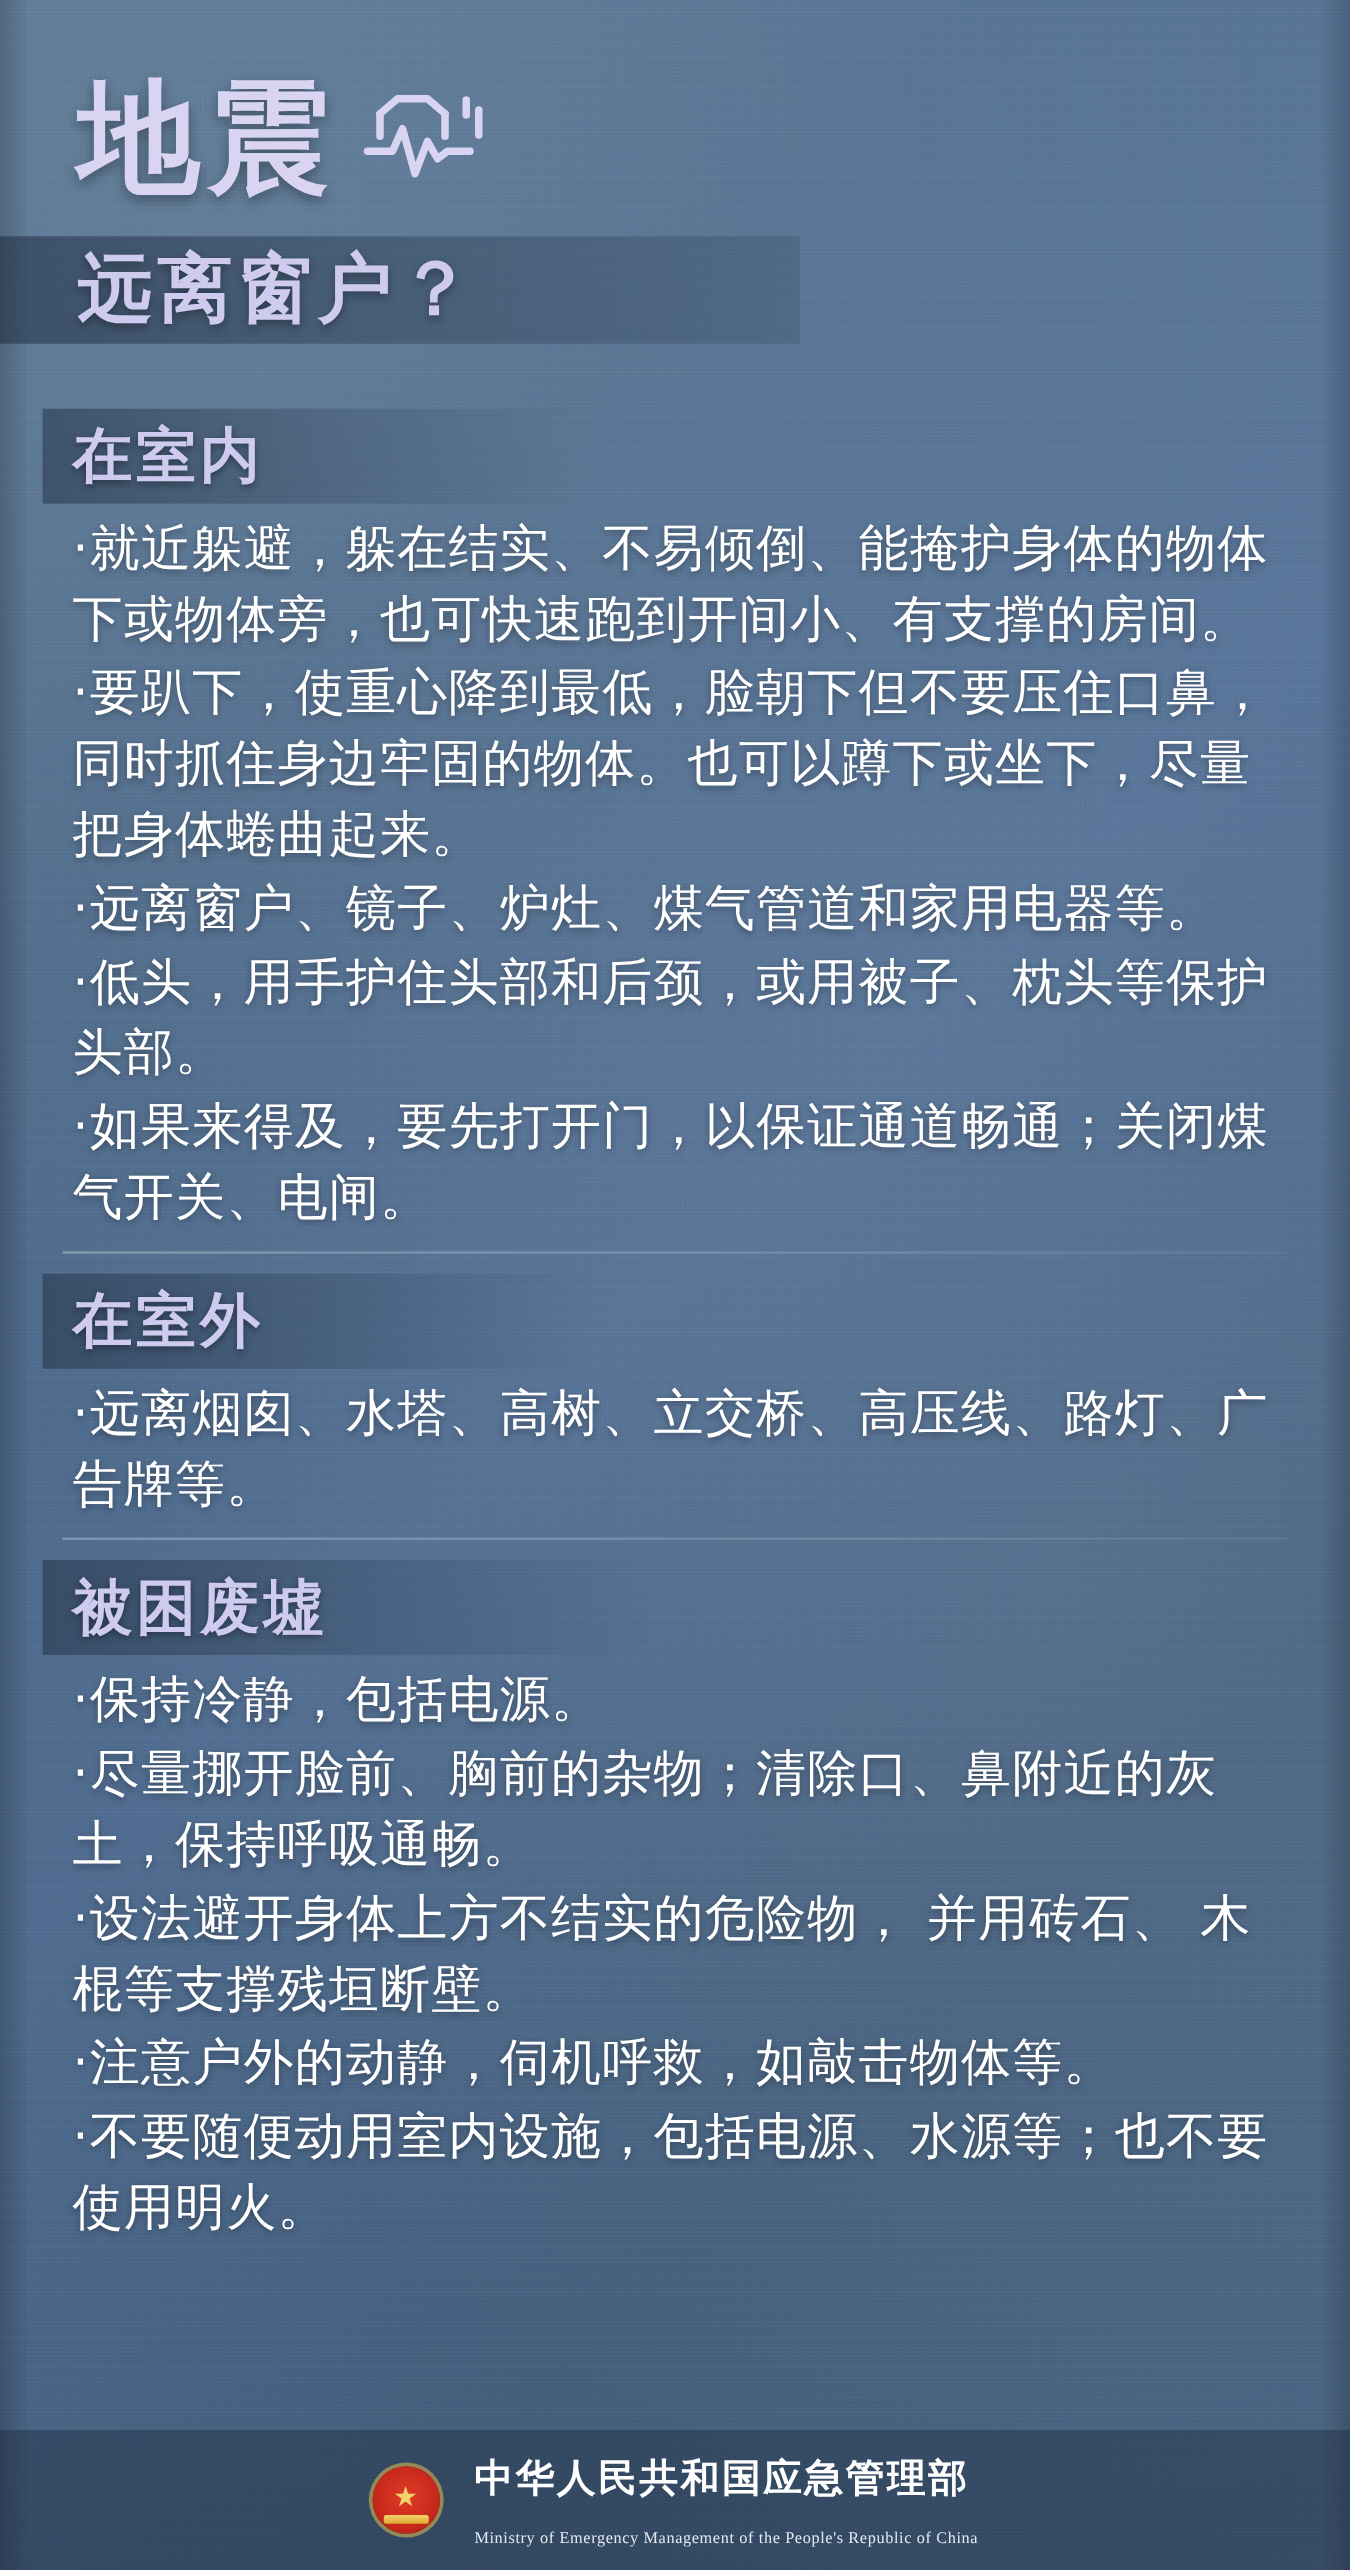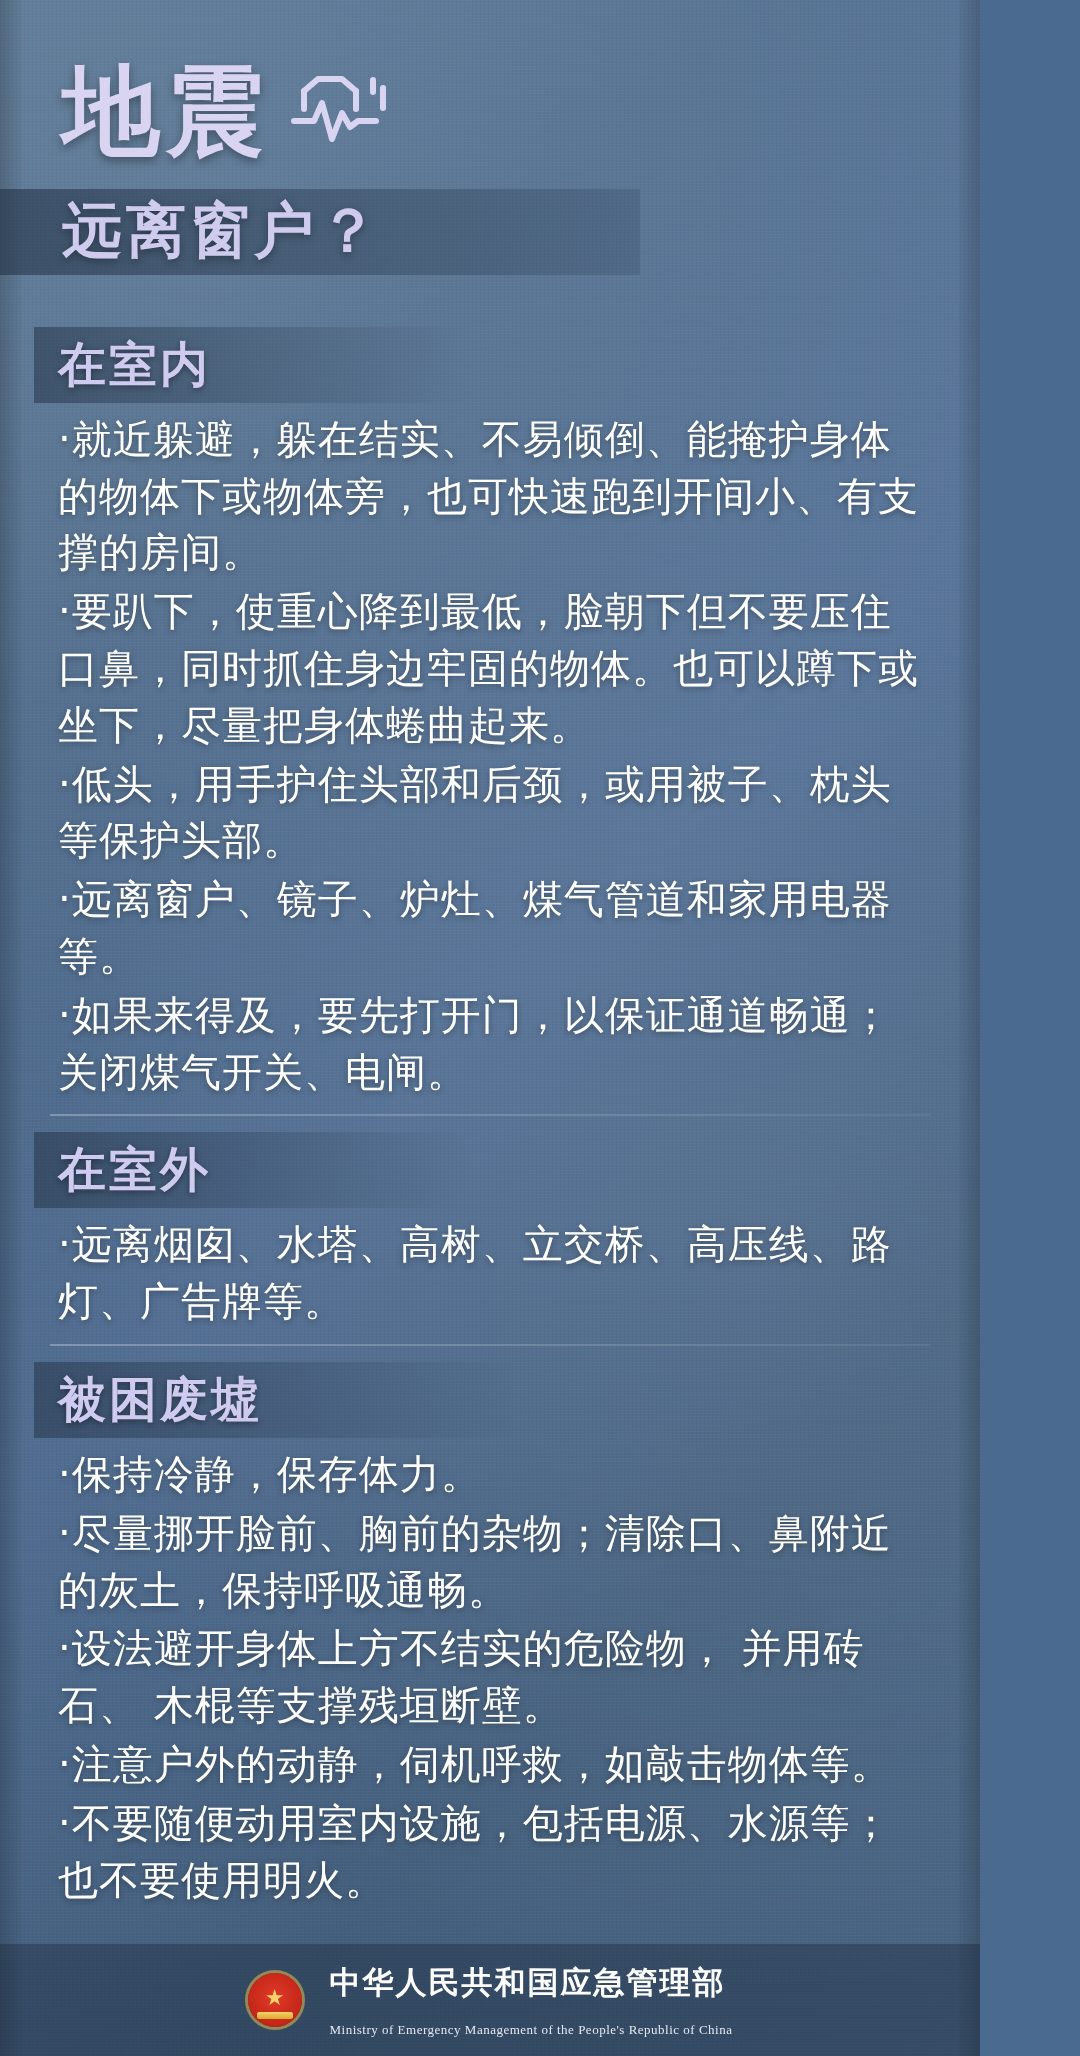--- a/index.html
+++ b/index.html
@@ -8,21 +8,21 @@
   }
   body {
     width: 1080px;
     height: 2056px;
     overflow: hidden;
     font-family: "Liberation Sans", sans-serif;
     background: #4a6a90;
   }
   .poster {
     position: relative;
-    width: 980px;
+    width: 1080px;
     height: 2056px;
     background:
       linear-gradient(180deg, rgba(255,255,255,0.05) 0%, rgba(0,0,0,0.10) 100%),
       linear-gradient(135deg, #51708f 0%, #4b6a8c 25%, #54739a 50%, #4a6889 75%, #516f91 100%);
     box-sizing: border-box;
   }
   
   .grain {
     position: absolute;
     inset: 0;
@@ -217,22 +217,22 @@
 
   <div class="content">
 
     <div class="section">
       <div class="sec-head-band">
         <span class="sec-title">在室内</span>
       </div>
       <div class="sec-body">
         <p class="bullet">·就近躲避，躲在结实、不易倾倒、能掩护身体的物体下或物体旁，也可快速跑到开间小、有支撑的房间。</p>
         <p class="bullet">·要趴下，使重心降到最低，脸朝下但不要压住口鼻，同时抓住身边牢固的物体。也可以蹲下或坐下，尽量把身体蜷曲起来。</p>
+        <p class="bullet">·远离窗户、镜子、炉灶、煤气管道和家用电器等。</p>
         <p class="bullet">·低头，用手护住头部和后颈，或用被子、枕头等保护头部。</p>
-        <p class="bullet">·远离窗户、镜子、炉灶、煤气管道和家用电器等。</p>
         <p class="bullet">·如果来得及，要先打开门，以保证通道畅通；关闭煤气开关、电闸。</p>
       </div>
     </div>
 
     <div class="divider"></div>
 
     <div class="section">
       <div class="sec-head-band">
         <span class="sec-title">在室外</span>
       </div>
@@ -241,21 +241,21 @@
       </div>
     </div>
 
     <div class="divider"></div>
 
     <div class="section">
       <div class="sec-head-band">
         <span class="sec-title">被困废墟</span>
       </div>
       <div class="sec-body">
-        <p class="bullet">·保持冷静，保存体力。</p>
+        <p class="bullet">·保持冷静，包括电源。</p>
         <p class="bullet">·尽量挪开脸前、胸前的杂物；清除口、鼻附近的灰土，保持呼吸通畅。</p>
         <p class="bullet">·设法避开身体上方不结实的危险物， 并用砖石、 木棍等支撑残垣断壁。</p>
         <p class="bullet">·注意户外的动静，伺机呼救，如敲击物体等。</p>
         <p class="bullet">·不要随便动用室内设施，包括电源、水源等；也不要使用明火。</p>
       </div>
     </div>
 
   </div>
 
   <div class="footer">

